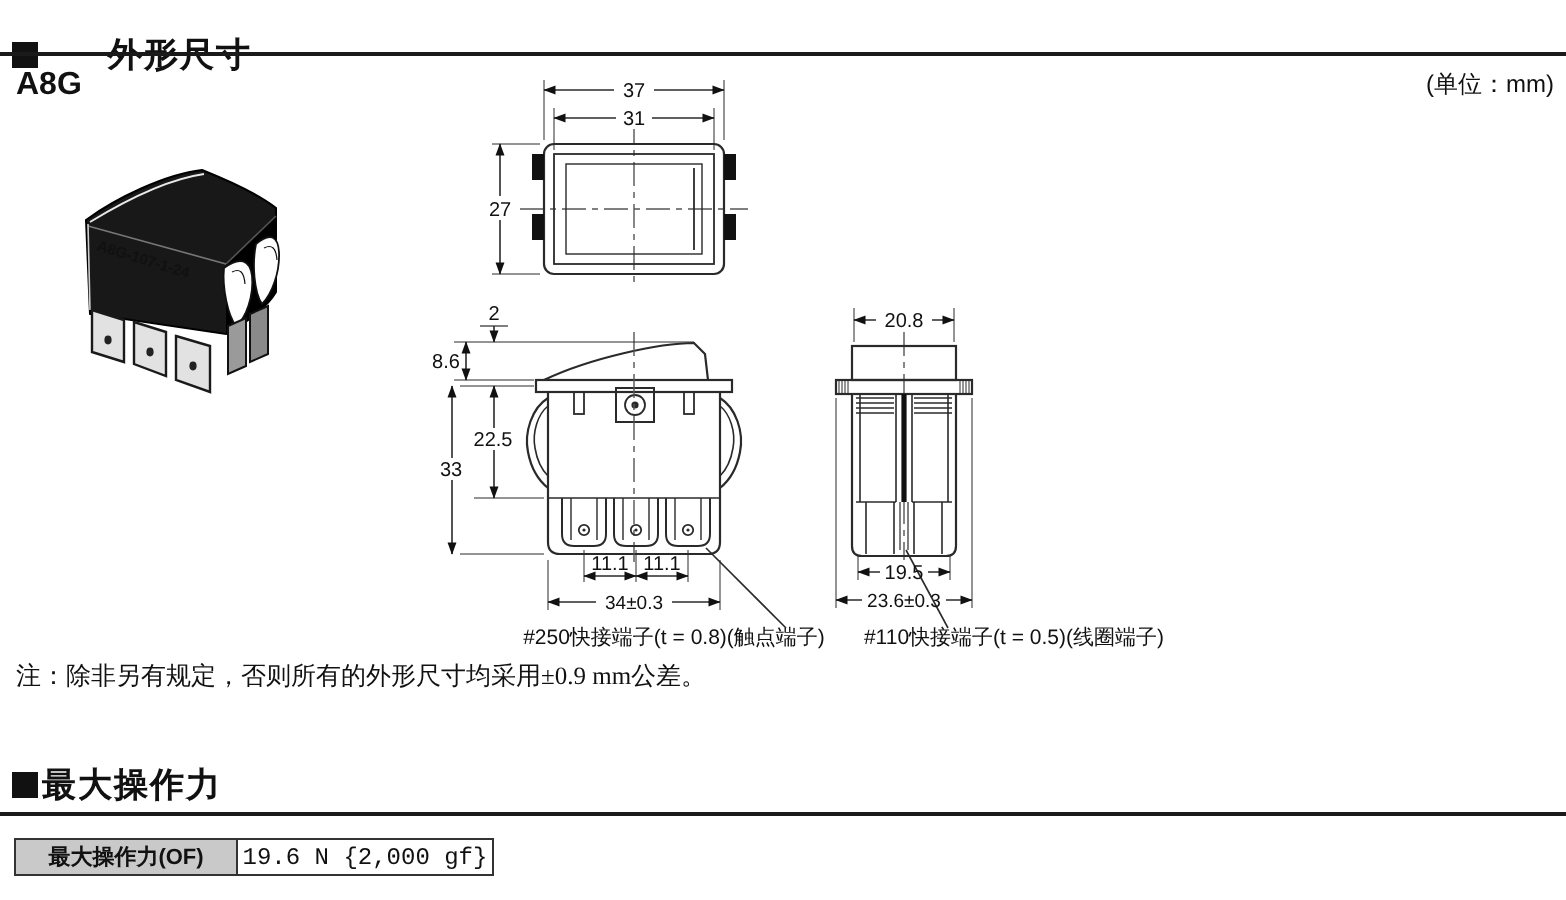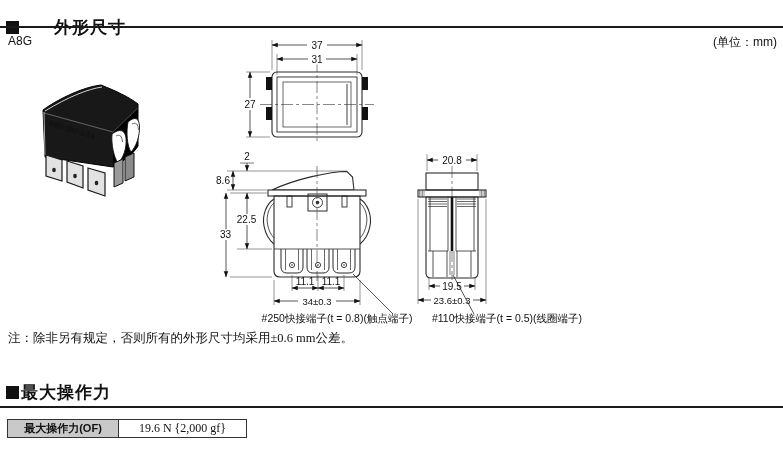--- a/index.html
+++ b/index.html
@@ -6,27 +6,27 @@
   .page{
     position:relative;width:783px;height:450px;background:#fff;overflow:hidden;
     font-family:"Liberation Sans",sans-serif;color:#111;
   }
   .abs{position:absolute;}
   
   .sec-title{display:flex;align-items:center;gap:2px;font-weight:bold;font-size:17px;letter-spacing:1px;}
   .sec-square{width:13px;height:13px;background:#111;display:inline-block;}
   .rule{position:absolute;left:0;right:0;height:2px;background:#1a1a1a;}
   .unit{position:absolute;right:6px;top:9px;font-size:12px;margin-top:25px;}
-  .model{position:absolute;left:8px;top:34px;font-weight:normal;font-size:12px;}
+  .model{position:absolute;left:8px;top:34px;font-weight:bold;font-size:16px;}
   .note{position:absolute;left:8px;top:330px;font-size:12.5px;font-family:"Liberation Serif",serif;}
   
   .op-table{position:absolute;left:7px;top:419px;display:flex;border:1.5px solid #333;height:17px;}
   .op-cell{display:flex;align-items:center;justify-content:center;box-sizing:border-box;}
   .op-label{width:111px;background:#c9c9c9;border-right:1.5px solid #333;font-size:11px;font-weight:bold;}
-  .op-value{width:127px;background:#fff;font-size:12px;font-family:Liberation Serif, serif;}
+  .op-value{width:127px;background:#fff;font-size:12px;font-family:Liberation Mono, monospace;}
   
   svg text{font-family:"Liberation Sans",sans-serif;fill:#111;}
   .dim{font-size:10px;}
   .callout{font-size:10.5px;}
 </style>
 </head>
 <body>
 
 <div class="page">
 
@@ -252,21 +252,21 @@
       <text x="262" y="261.5">19.5</text>
       <text x="262" y="275.5" font-size="9.5">23.6±0.3</text>
     </g>
 
     <g text-anchor="middle" class="callout">
       <text x="147" y="294">#250快接端子(t = 0.8)(触点端子)</text>
       <text x="317" y="294">#110快接端子(t = 0.5)(线圈端子)</text>
     </g>
   </svg>
 
-  <div class="note">注：除非另有规定，否则所有的外形尺寸均采用±0.6 mm公差。</div>
+  <div class="note">注：除非另有规定，否则所有的外形尺寸均采用±0.9 mm公差。</div>
 
   <div class="abs sec-title" style="left:6px;top:381px;">
     <span class="sec-square"></span>
     <span>最大操作力</span>
   </div>
   <div class="rule" style="top:406px;height:1.5px;"></div>
 
   <div class="op-table">
     <div class="op-cell op-label">最大操作力(OF)</div>
     <div class="op-cell op-value">19.6 N {2,000 gf}</div>

